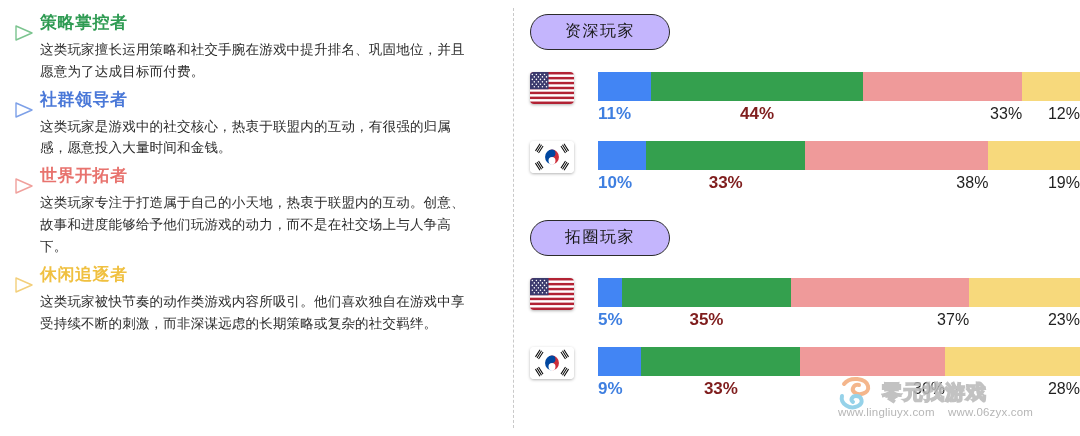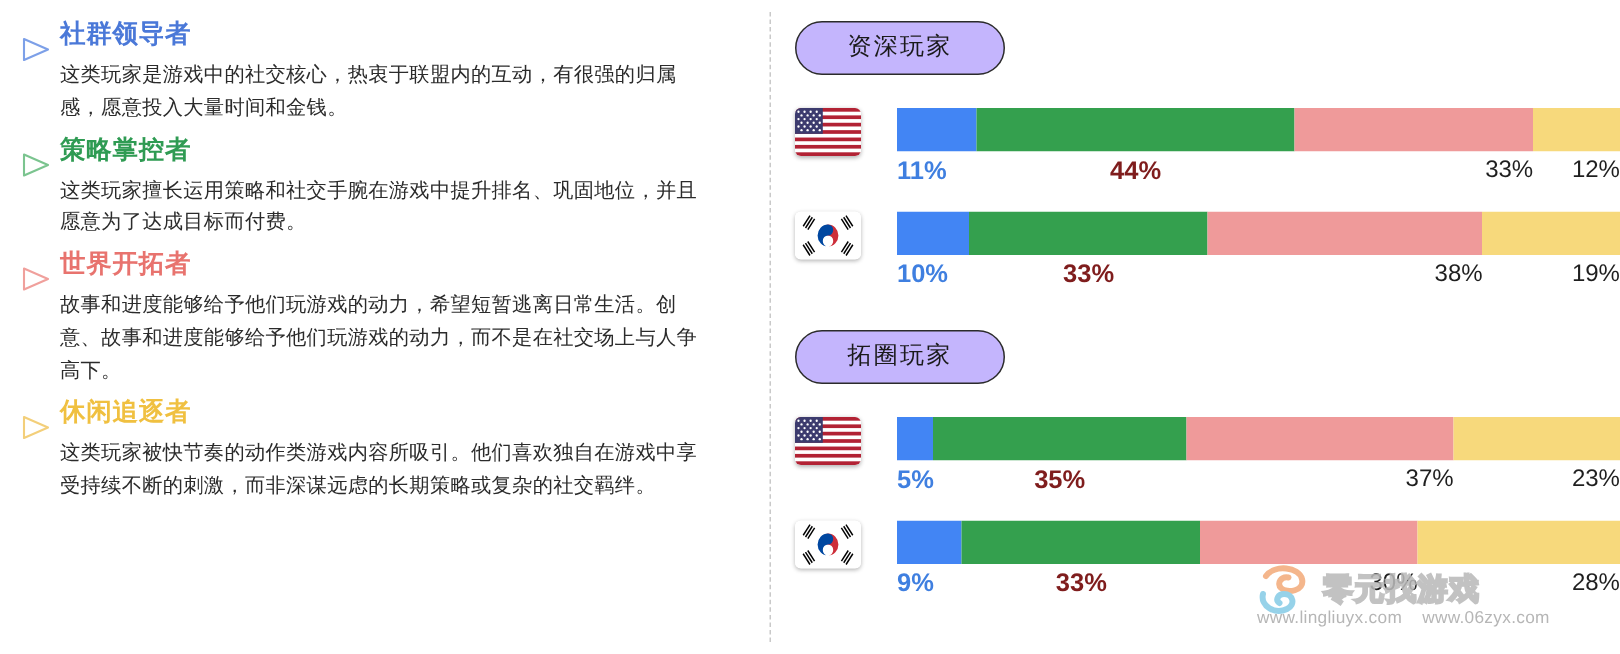--- a/index.html
+++ b/index.html
@@ -179,45 +179,45 @@
 </head>
 <body>
 
 <div class="page">
 
   <div class="left-panel">
 
     <div class="persona">
       <span class="persona-marker">
         <svg width="20" height="18" viewBox="0 0 20 18">
+            <polygon points="2,2 18,9 2,16" fill="none" stroke="#7bc48f" stroke-width="1.4" stroke-linejoin="round"></polygon>
+          </svg>
+      </span>
+      <div class="persona-title" style="color:#2f9b53">策略掌控者</div>
+      <div class="persona-desc">这类玩家擅长运用策略和社交手腕在游戏中提升排名、巩固地位，并且愿意为了达成目标而付费。</div>
+    </div>
+
+    <div class="persona">
+      <span class="persona-marker">
+        <svg width="20" height="18" viewBox="0 0 20 18">
             <polygon points="2,2 18,9 2,16" fill="none" stroke="#7da0e8" stroke-width="1.4" stroke-linejoin="round"></polygon>
           </svg>
       </span>
       <div class="persona-title" style="color:#4a78d8">社群领导者</div>
       <div class="persona-desc">这类玩家是游戏中的社交核心，热衷于联盟内的互动，有很强的归属感，愿意投入大量时间和金钱。</div>
-    </div>
-
-    <div class="persona">
-      <span class="persona-marker">
-        <svg width="20" height="18" viewBox="0 0 20 18">
-            <polygon points="2,2 18,9 2,16" fill="none" stroke="#7bc48f" stroke-width="1.4" stroke-linejoin="round"></polygon>
-          </svg>
-      </span>
-      <div class="persona-title" style="color:#2f9b53">策略掌控者</div>
-      <div class="persona-desc">这类玩家擅长运用策略和社交手腕在游戏中提升排名、巩固地位，并且愿意为了达成目标而付费。</div>
     </div>
 
     <div class="persona">
       <span class="persona-marker">
         <svg width="20" height="18" viewBox="0 0 20 18">
             <polygon points="2,2 18,9 2,16" fill="none" stroke="#f0a09c" stroke-width="1.4" stroke-linejoin="round"></polygon>
           </svg>
       </span>
       <div class="persona-title" style="color:#e8736e">世界开拓者</div>
-      <div class="persona-desc">故事和进度能够给予他们玩游戏的动力，希望短暂逃离日常生活。创意、故事和进度能够给予他们玩游戏的动力，而不是在社交场上与人争高下。</div>
+      <div class="persona-desc">这类玩家专注于打造属于自己的小天地，热衷于联盟内的互动。创意、故事和进度能够给予他们玩游戏的动力，而不是在社交场上与人争高下。</div>
     </div>
 
     <div class="persona">
       <span class="persona-marker">
         <svg width="20" height="18" viewBox="0 0 20 18">
             <polygon points="2,2 18,9 2,16" fill="none" stroke="#f3cf7a" stroke-width="1.4" stroke-linejoin="round"></polygon>
           </svg>
       </span>
       <div class="persona-title" style="color:#f0c040">休闲追逐者</div>
       <div class="persona-desc">这类玩家被快节奏的动作类游戏内容所吸引。他们喜欢独自在游戏中享受持续不断的刺激，而非深谋远虑的长期策略或复杂的社交羁绊。</div>

